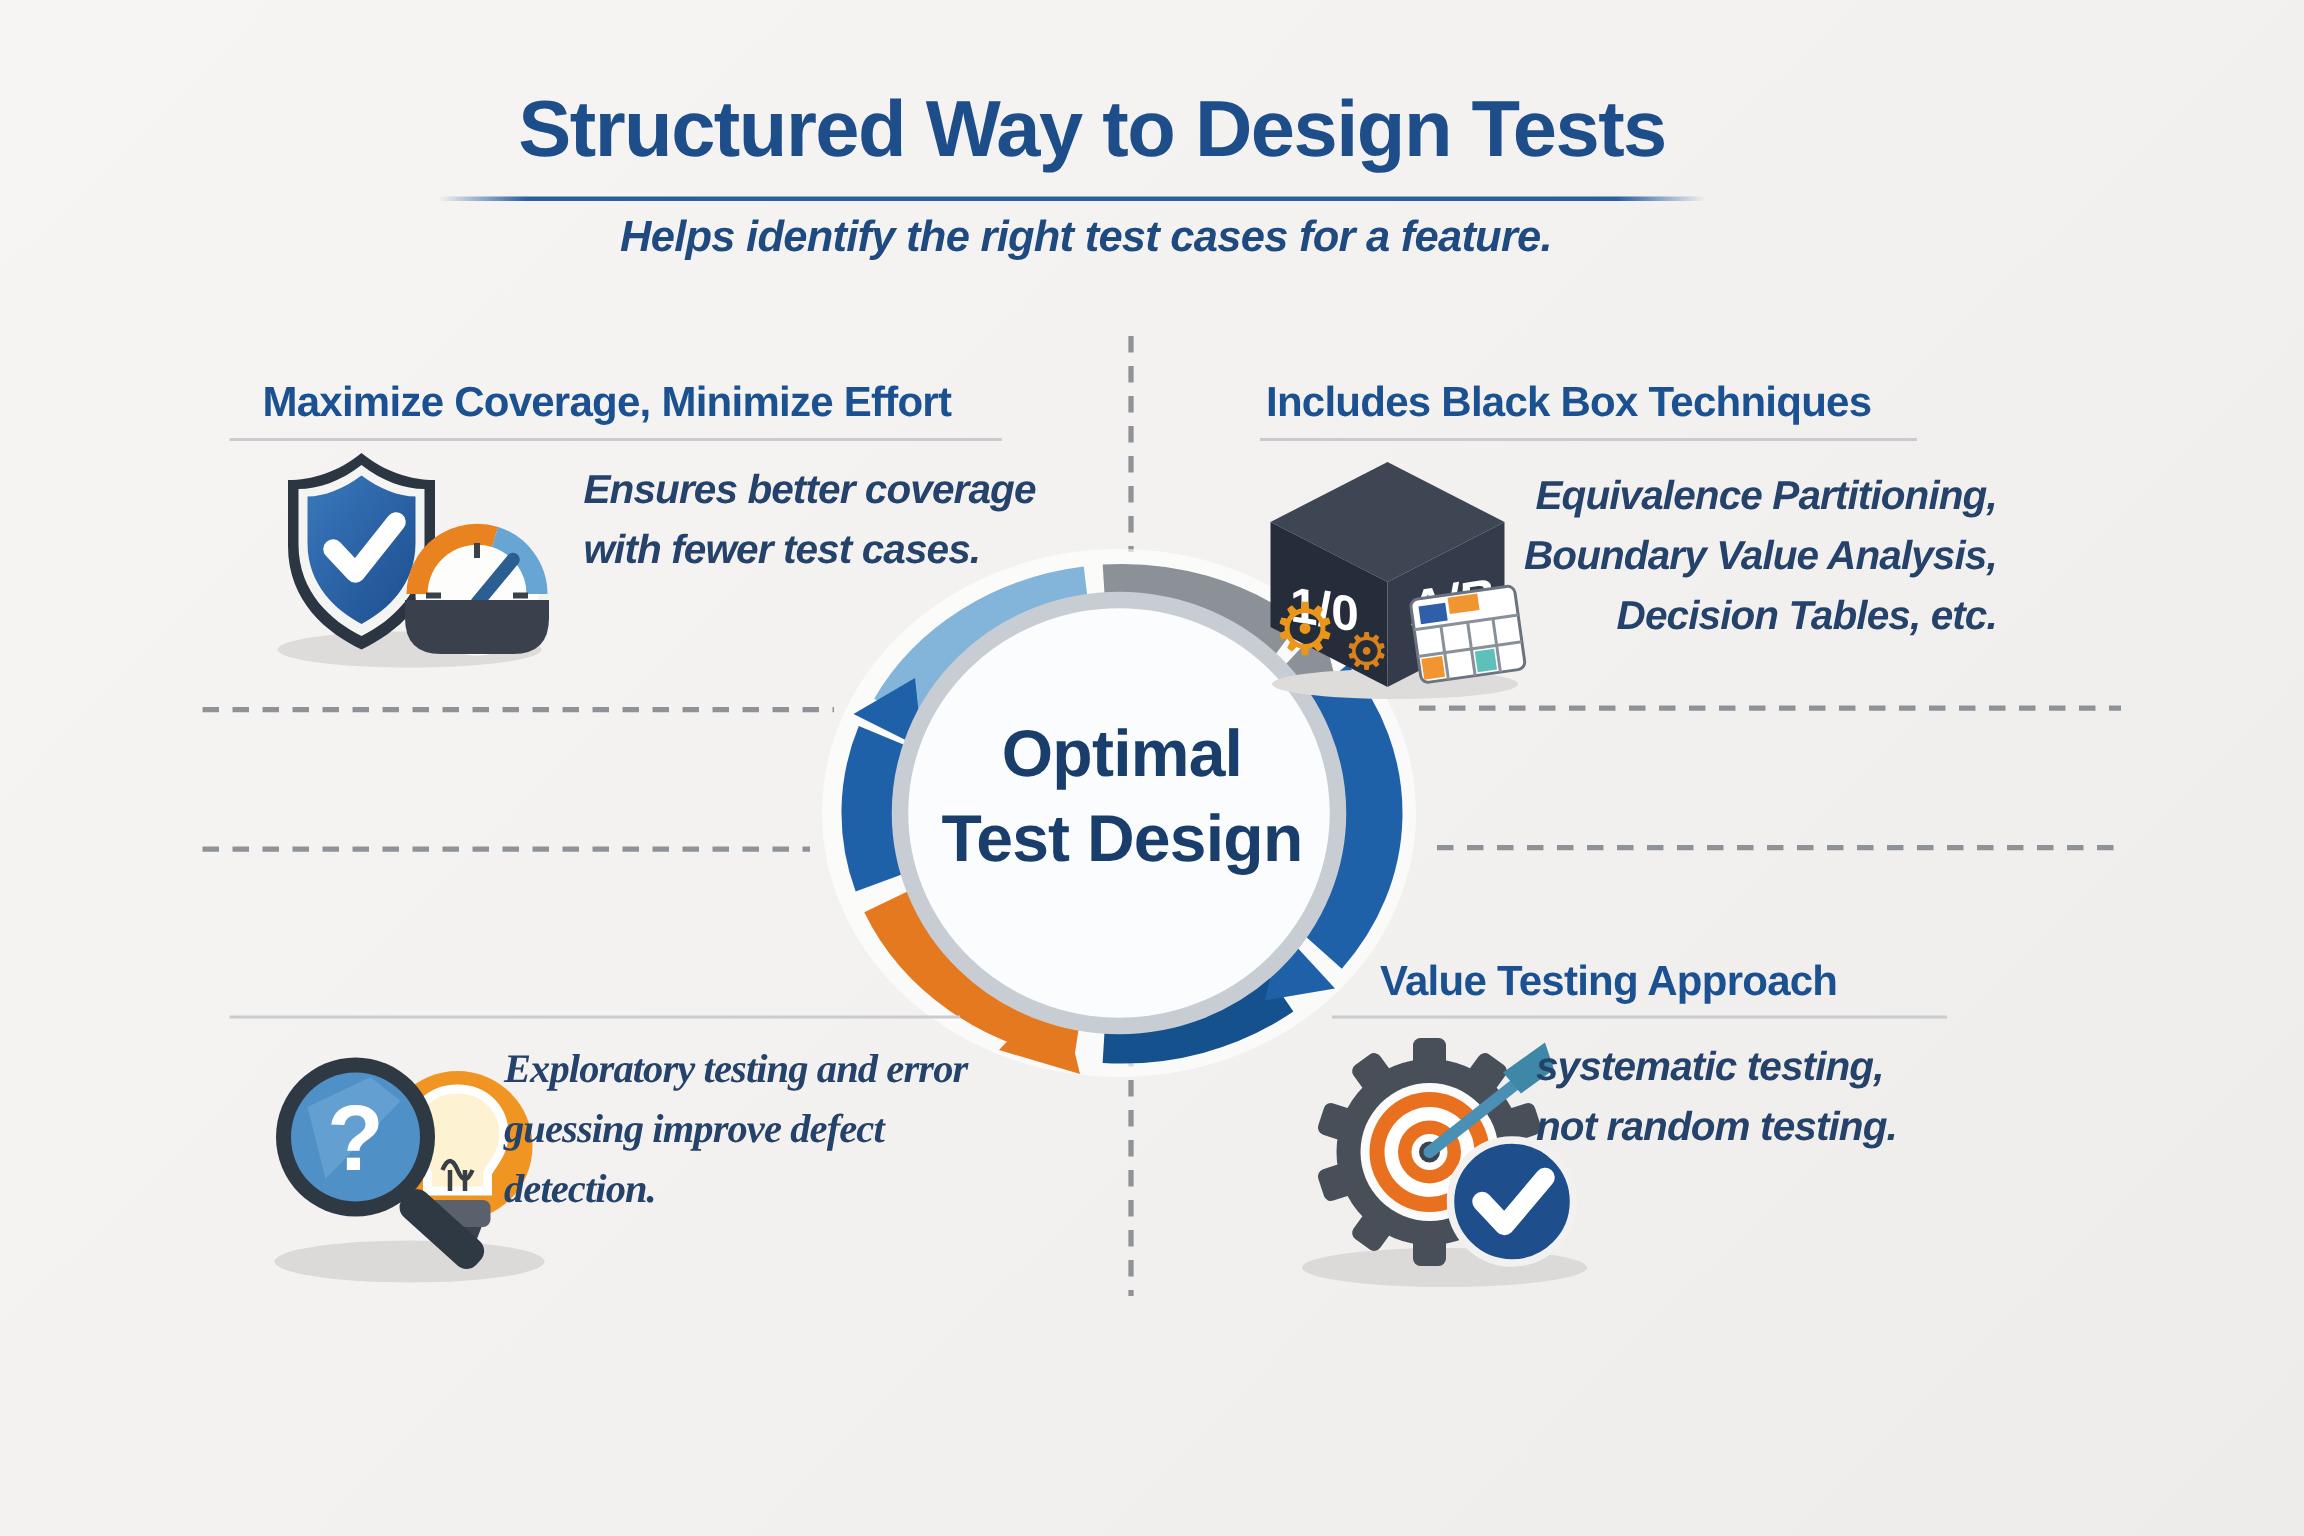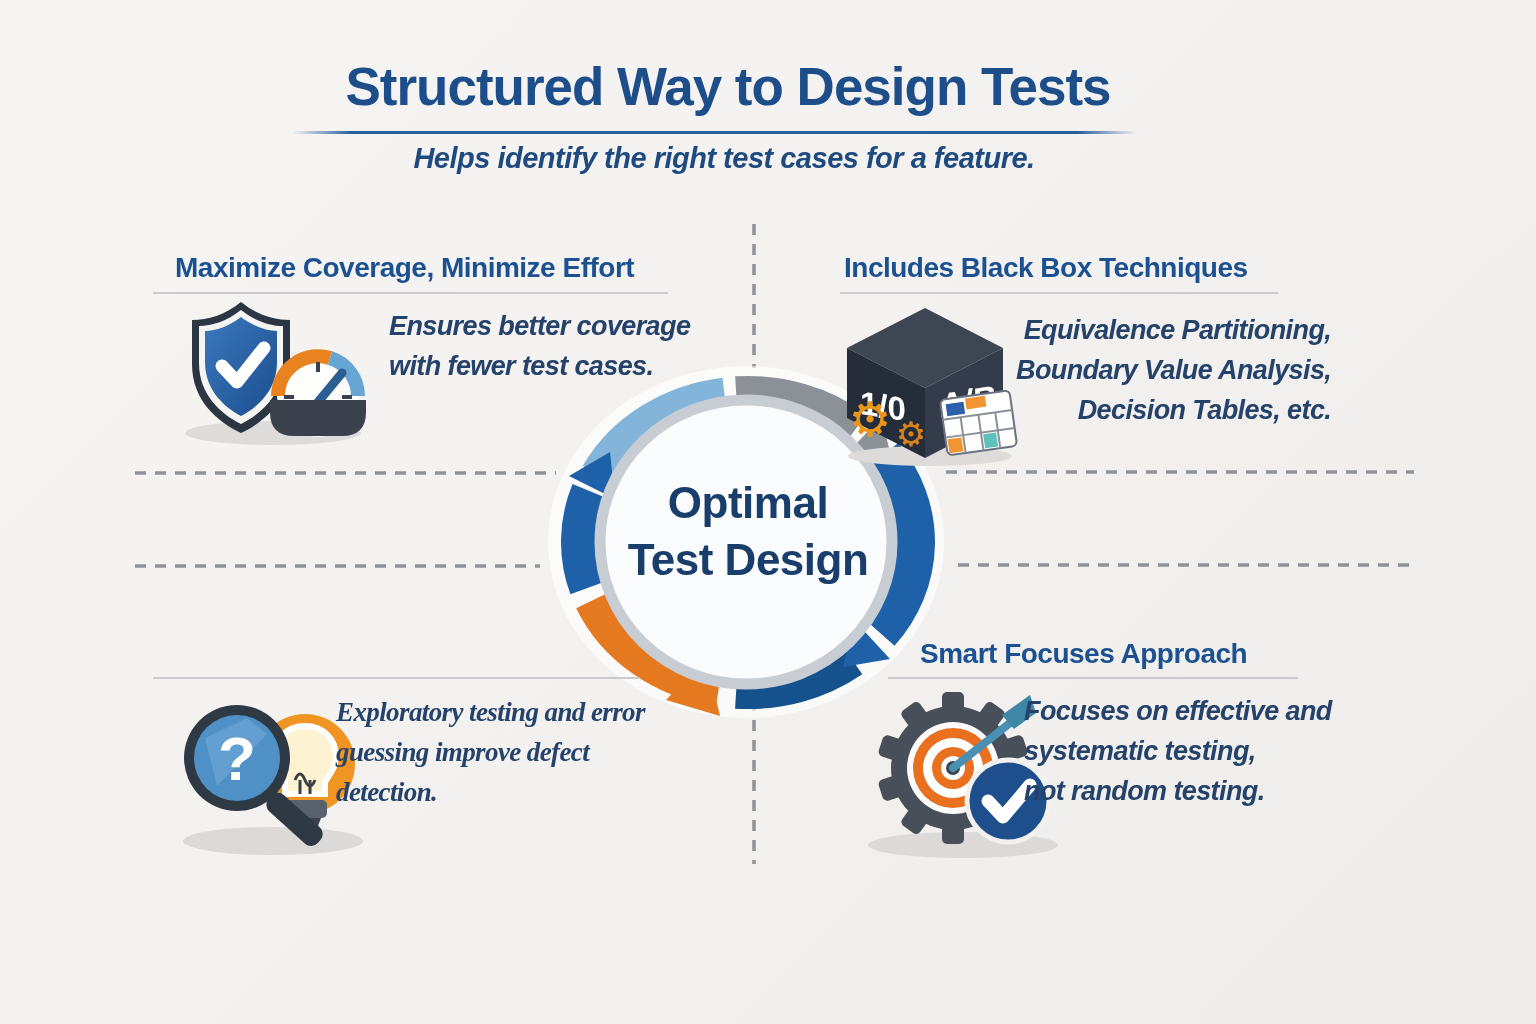--- a/index.html
+++ b/index.html
@@ -172,21 +172,21 @@
       <text x="62" y="92" font-size="62" font-weight="bold" fill="#ffffff" text-anchor="middle">?</text>
     </g>
   </svg>
 
   <div class="abs q-body" style="left:336px;top:692px;font-family:Liberation Serif, serif;">
     <div>Exploratory testing and error</div>
     <div>guessing improve defect</div>
     <div>detection.</div>
   </div>
 
-  <div class="abs q-head" style="left:920px;top:638px;">Smart Focuses Approach</div>
+  <div class="abs q-head" style="left:920px;top:638px;">Value Testing Approach</div>
   <div class="abs rule" style="left:888px;top:677px;width:410px;"></div>
 
   <svg class="abs" style="left:858px;top:683px;" width="215" height="178" viewBox="0 0 215 178">
     <ellipse cx="105" cy="162" rx="95" ry="13" fill="#dbdad8"></ellipse>
     <g>
       <g fill="#484f59">
         <g transform="translate(95,85)">
           <rect x="-11" y="-76" width="22" height="26" rx="5"></rect>
           <rect x="-11" y="-76" width="22" height="26" rx="5" transform="rotate(36)"></rect>
           <rect x="-11" y="-76" width="22" height="26" rx="5" transform="rotate(72)"></rect>
@@ -213,18 +213,17 @@
       <line x1="95" y1="85" x2="152" y2="40" stroke="#4a90b4" stroke-width="8" stroke-linecap="round"></line>
       <polygon points="144,32 172,12 178,30 156,46" fill="#3f87a6"></polygon>
     </g>
     <g>
       <circle cx="150" cy="118" r="41" fill="#1e4f8c" stroke="#f2f1ef" stroke-width="5"></circle>
       <path d="M 130 118 L 145 134 L 172 102" fill="none" stroke="#ffffff" stroke-width="13" stroke-linecap="round" stroke-linejoin="round"></path>
     </g>
   </svg>
 
   <div class="abs q-body" style="left:1024px;top:691px;">
-    <div>Focuses on effective and</div>
     <div>systematic testing,</div>
     <div>not random testing.</div>
   </div>
 
 </div>
 
 </body></html>

